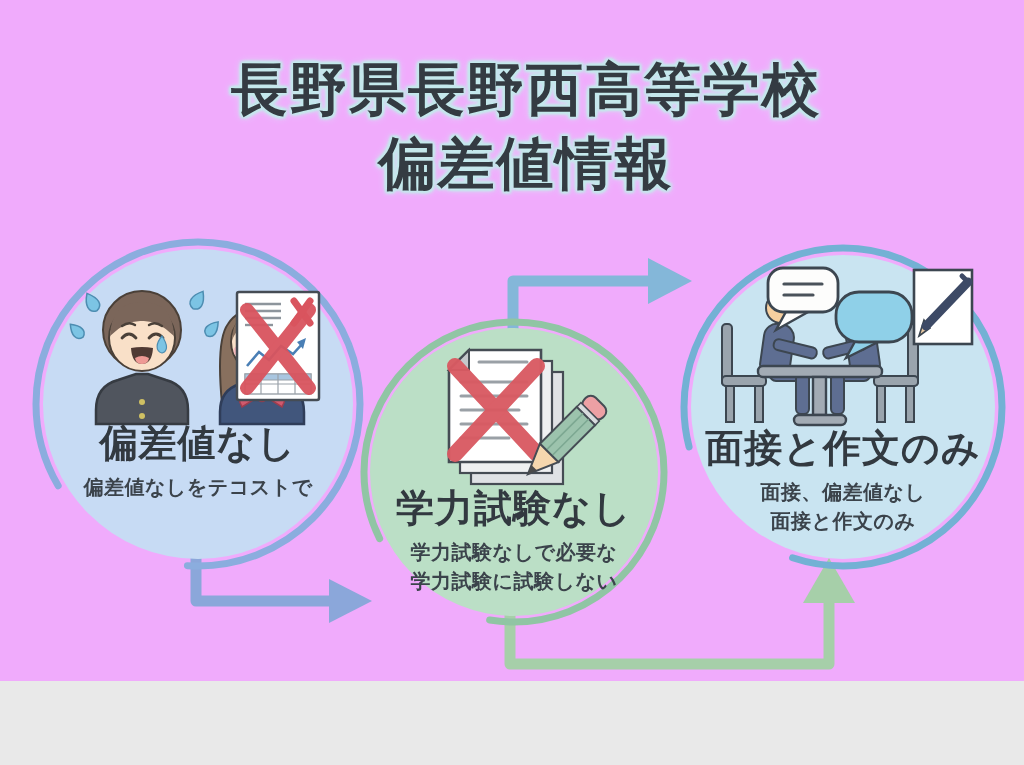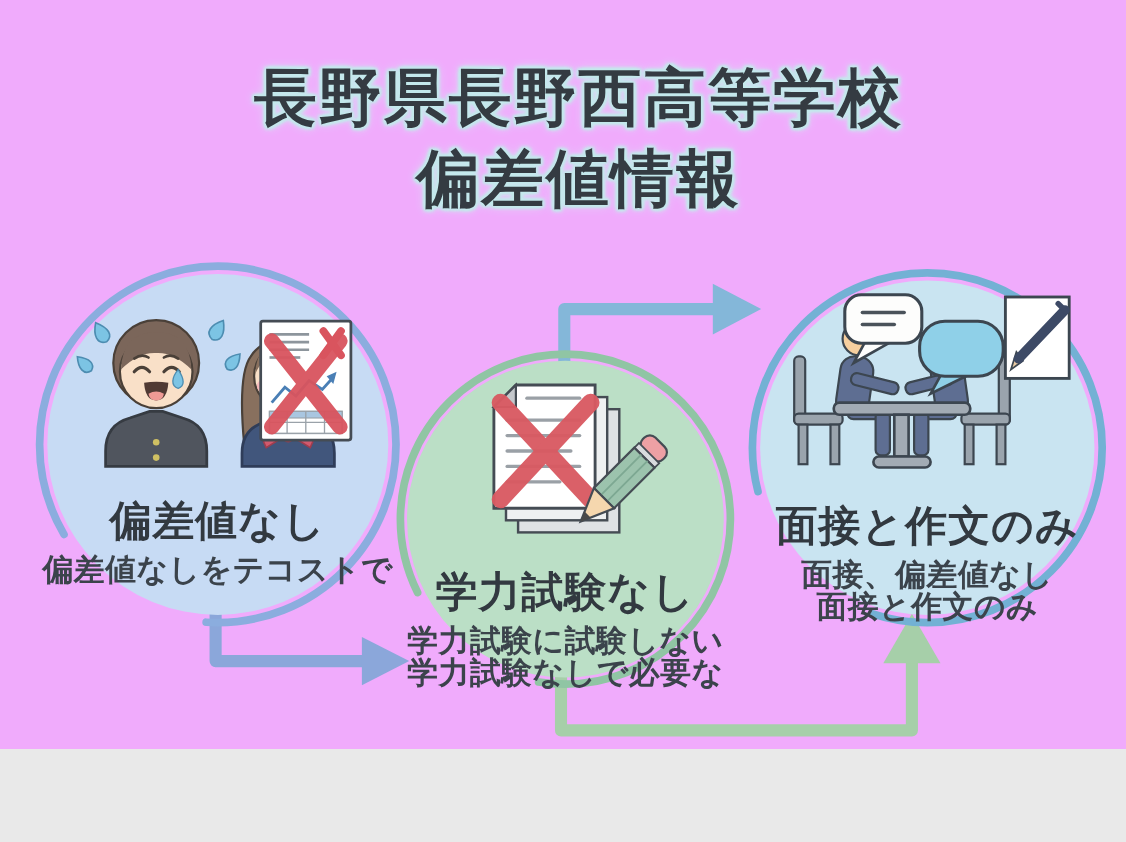--- a/index.html
+++ b/index.html
@@ -19,26 +19,26 @@
   }
   .title-line{
     font-size:57px;font-weight:800;letter-spacing:2px;
     line-height:74px;color:#343b42;
     text-shadow:
       0 0 3px #c4e9ec, 0 0 3px #c4e9ec,
       2px 2px 3px #c4e9ec,-2px -2px 3px #c4e9ec,
       2px -2px 3px #c4e9ec,-2px 2px 3px #c4e9ec,
       0 0 10px #d4eef1;
   }
-  .step-text{position:absolute;text-align:center;margin-top:30px;}
+  .step-text{position:absolute;text-align:center;}
   .step-heading{
     font-size:38px;font-weight:800;color:#323940;
     line-height:46px;letter-spacing:1px;margin-bottom:7px;
   }
-  .step-desc{font-size:28px;font-weight:600;color:#3b434b;line-height:29px;letter-spacing:0.5px;}
+  .step-desc{font-size:20px;font-weight:600;color:#3b434b;line-height:29px;letter-spacing:0.5px;}
   .step1-text{left:30px;top:420px;width:336px;}
   .step2-text{left:354px;top:485px;width:320px;}
   .step3-text{left:680px;top:425px;width:326px;}
 </style>
 </head>
 <body>
 
 <div class="canvas">
 
   <svg class="svg-layer" viewBox="0 0 1024 765">
@@ -232,22 +232,22 @@
   <div class="step-text step1-text">
     <div class="step-heading">偏差値なし</div>
     <div class="step-desc">
       <div>偏差値なしをテコストで</div>
     </div>
   </div>
 
   <div class="step-text step2-text">
     <div class="step-heading">学力試験なし</div>
     <div class="step-desc">
+      <div>学力試験なしで必要な</div>
       <div>学力試験に試験しない</div>
-      <div>学力試験なしで必要な</div>
     </div>
   </div>
 
   <div class="step-text step3-text">
     <div class="step-heading">面接と作文のみ</div>
     <div class="step-desc">
       <div>面接、偏差値なし</div>
       <div>面接と作文のみ</div>
     </div>
   </div>

